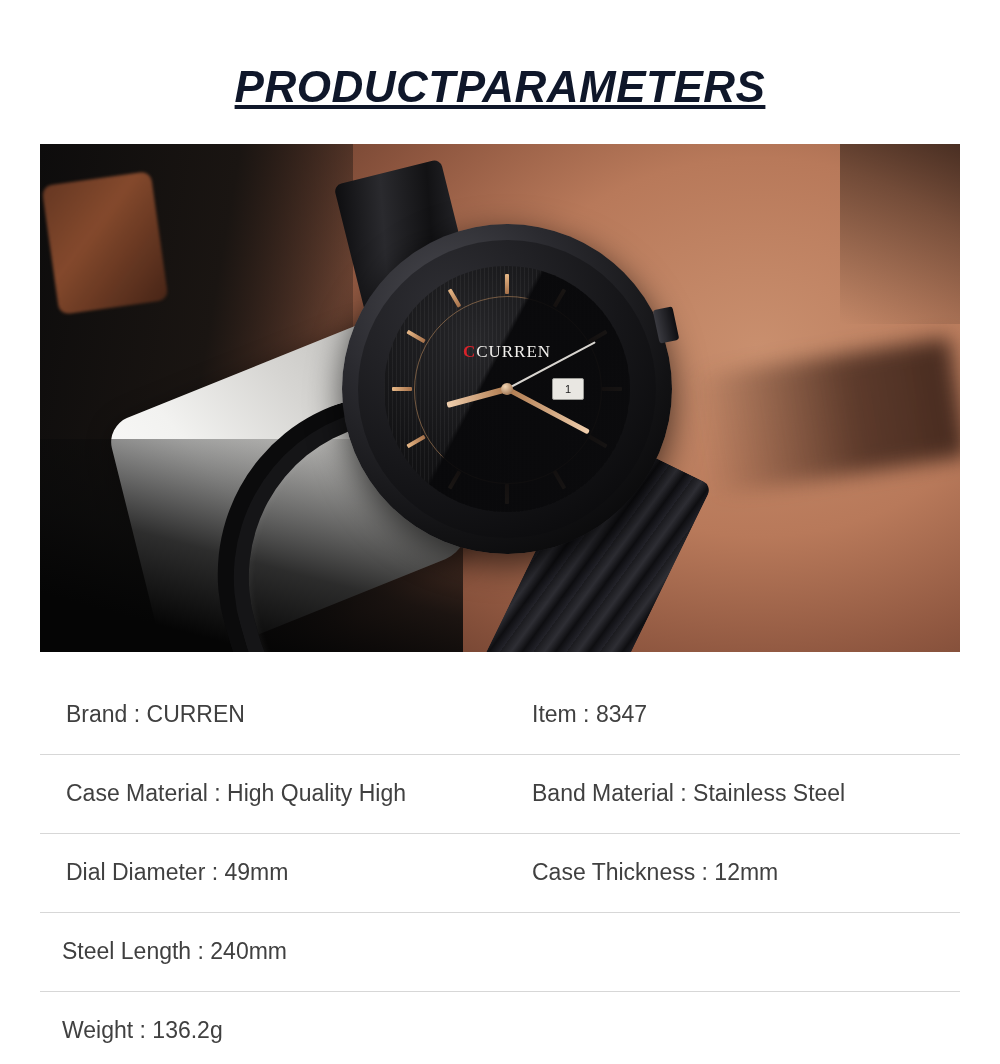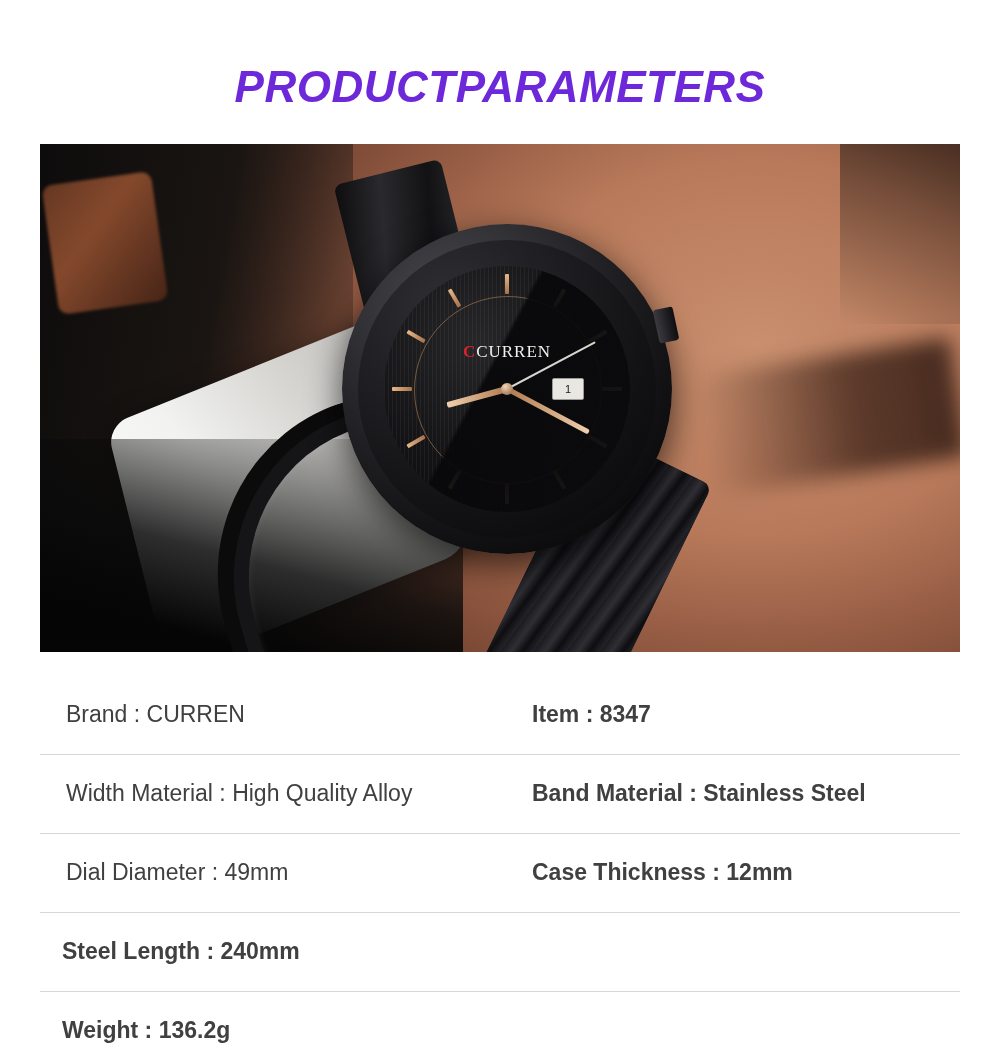--- a/index.html
+++ b/index.html
@@ -22,23 +22,24 @@
     background: #ffffff;
   }
 
   
   .title {
     text-align: center;
     font-size: 44px;
     font-weight: bold;
     font-style: italic;
     letter-spacing: 0.5px;
-    color: #6d28d9;
+    color: #0f172a;
     padding-top: 34px;
     line-height: 1.1;
+    text-decoration: underline;
   }
 
   
   .hero {
     position: relative;
     margin: 32px 40px 0 40px;
     height: 508px;
     overflow: hidden;
     background: #737373;
   }
@@ -250,21 +251,21 @@
     border-bottom: 1px solid #d7d7d7;
   }
   .spec-row:last-child { border-bottom: none; }
   .spec-cell {
     font-size: 23px;
     color: #404040;
     font-family: "Liberation Sans", sans-serif;
     white-space: nowrap;
   }
   .spec-cell.left { width: 470px; padding-left: 26px; box-sizing: border-box; }
-  .spec-cell.right { flex: 1; padding-left: 22px; box-sizing: border-box; font-weight: bold; }
+  .spec-cell.right { flex: 1; padding-left: 22px; box-sizing: border-box; }
 </style>
 </head>
 <body>
 
 <div class="page">
 
   <h1 class="title">PRODUCTPARAMETERS</h1>
 
   <div class="hero">
     <div class="hero-bg"></div>
@@ -318,21 +319,21 @@
   </div>
 
   <div class="specs">
 
     <div class="spec-row">
       <div class="spec-cell left">Brand : CURREN</div>
       <div class="spec-cell right">Item : 8347</div>
     </div>
 
     <div class="spec-row">
-      <div class="spec-cell left">Width Material : High Quality Alloy</div>
+      <div class="spec-cell left">Case Material : High Quality High</div>
       <div class="spec-cell right">Band Material : Stainless Steel</div>
     </div>
 
     <div class="spec-row">
       <div class="spec-cell left">Dial Diameter : 49mm</div>
       <div class="spec-cell right">Case Thickness : 12mm</div>
     </div>
 
     <div class="spec-row">
       <div class="spec-cell right">Steel Length : 240mm</div>

